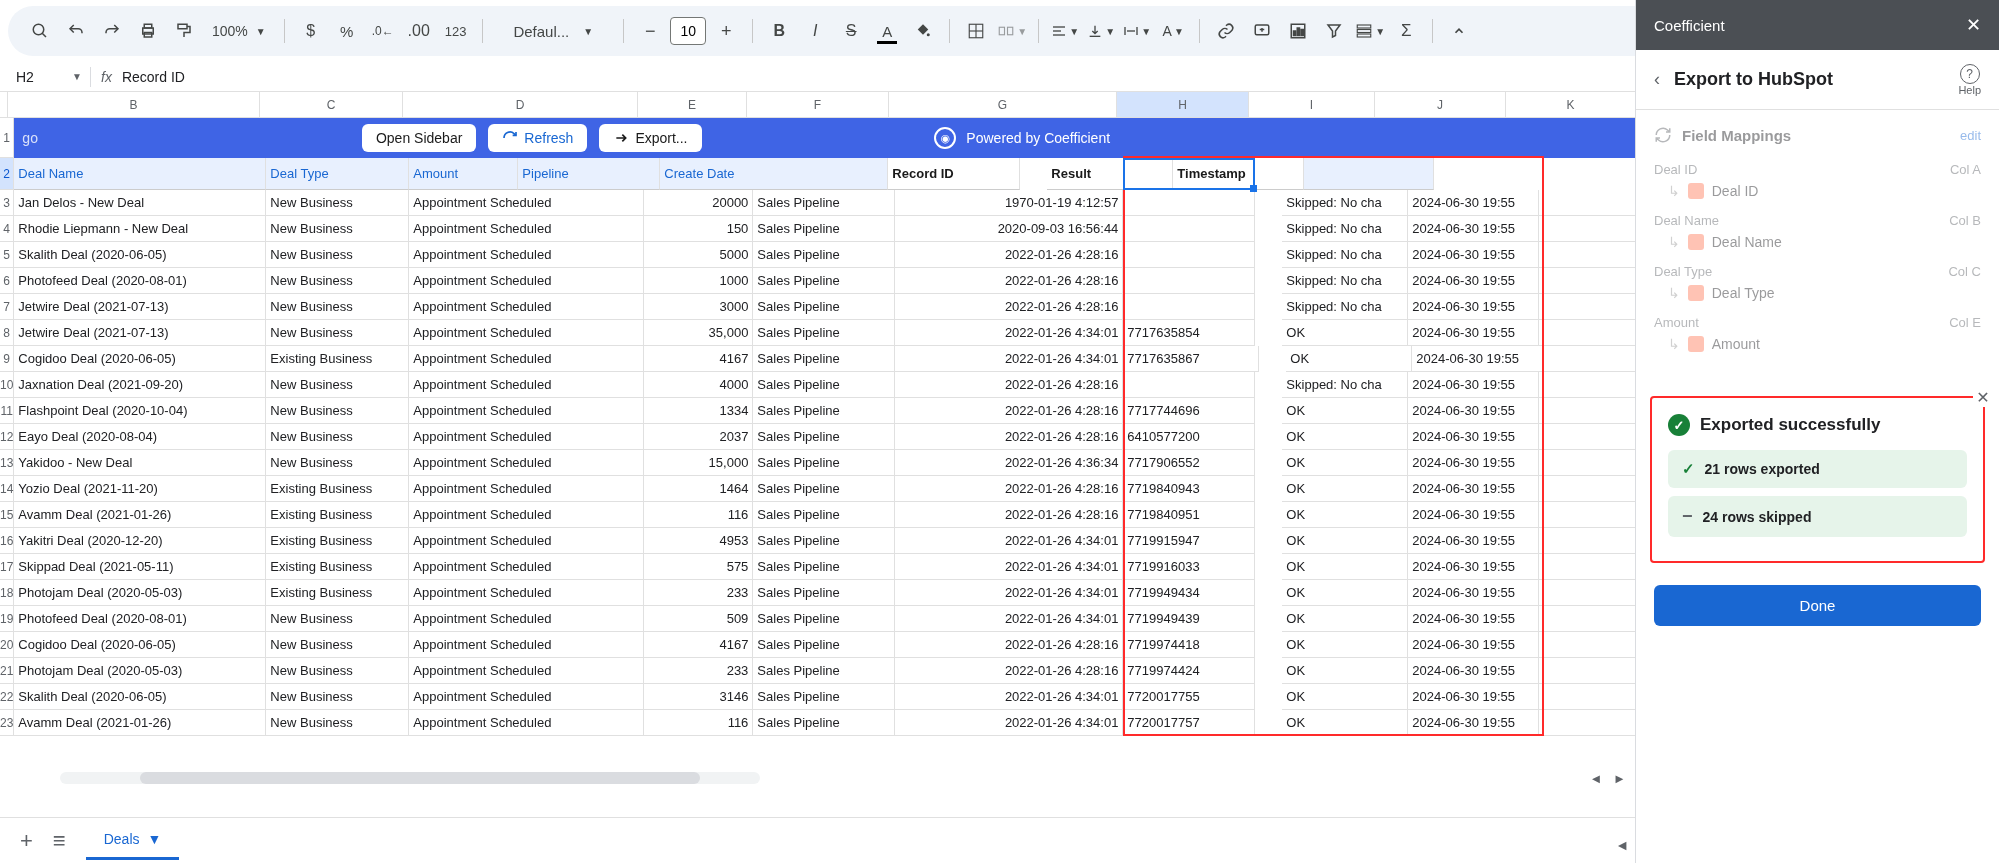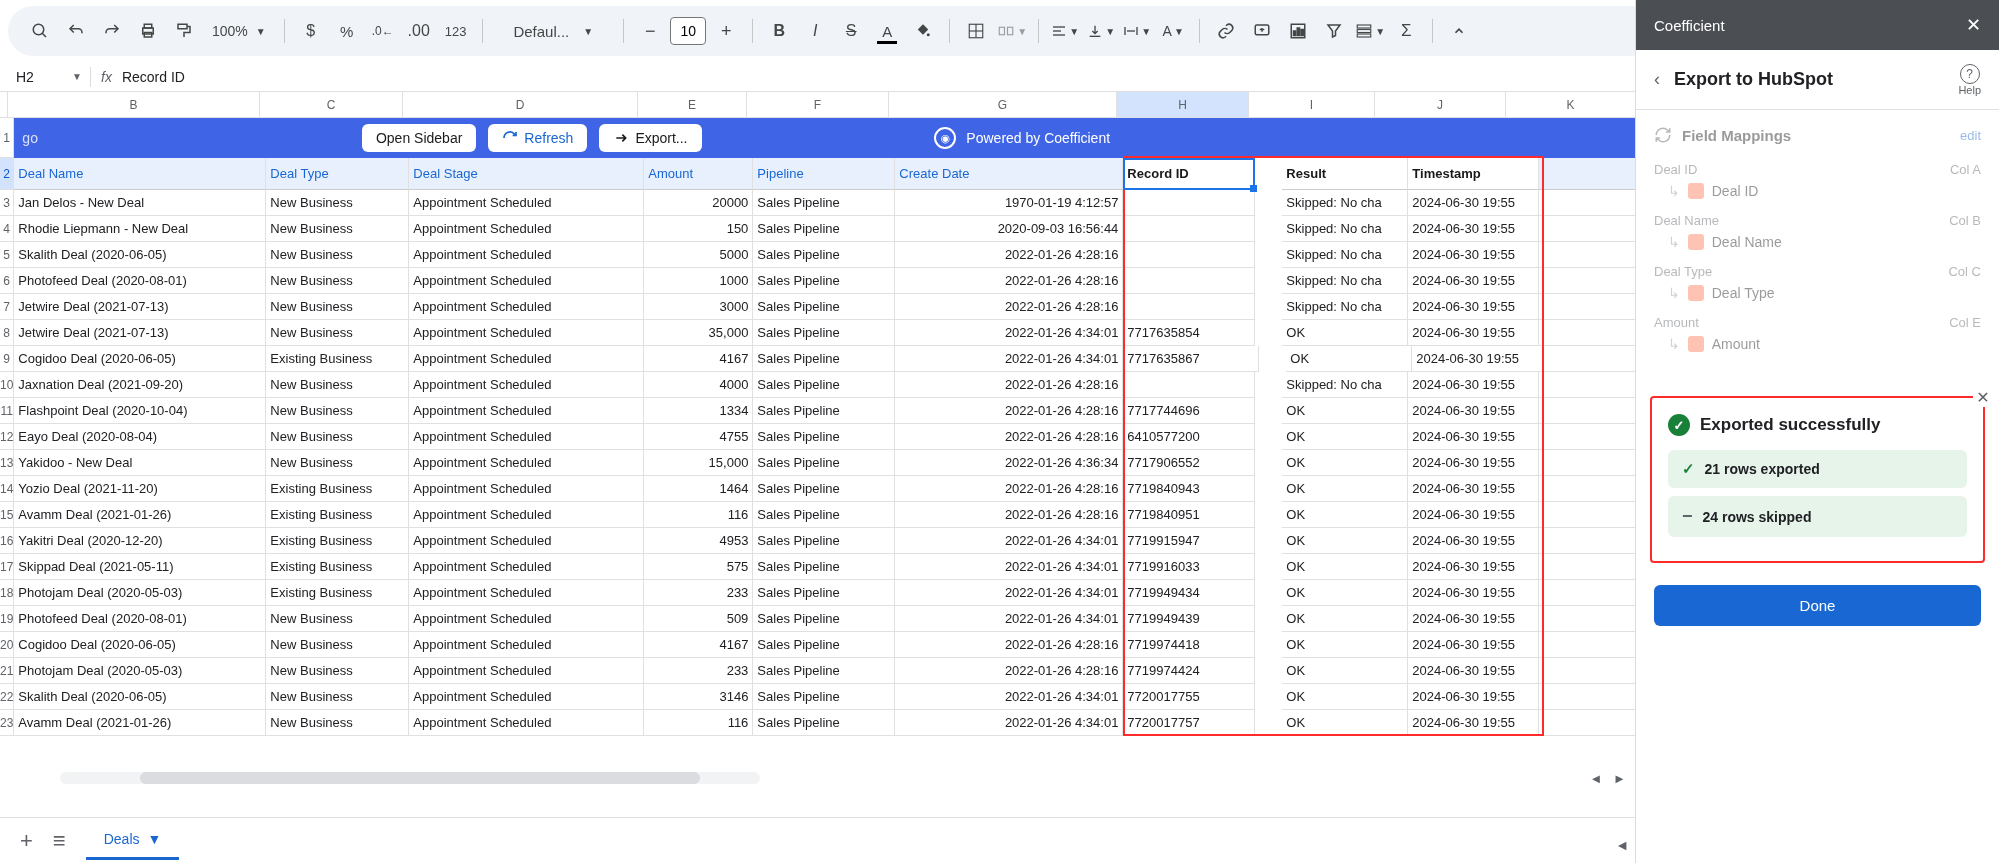--- a/index.html
+++ b/index.html
@@ -345,21 +345,20 @@
         </div>
         <div class="powered">
           <div class="coeff-logo-sm">◉</div>
           <span>Powered by Coefficient</span>
         </div>
       </div>
 
       <div class="row header-row" id="header-row" style="height: 32px;">
           <div class="cell cB" style="width: 252px;">Deal Name</div>
           <div class="cell cC" style="width: 143px;">Deal Type</div>
-          <div class="cell cD" style="width: 235px;">Deal Stage</div>
           <div class="cell cE" style="width: 109px;">Amount</div>
           <div class="cell cF" style="width: 142px;">Pipeline</div>
           <div class="cell cG" style="width: 228px;">Create Date</div>
           <div class="cell cH result-cols" style="width: 132px;">Record ID</div>
           <div class="cell cI result-cols" style="width: 126px;">Result</div>
           <div class="cell cJ result-cols" style="width: 131px;">Timestamp</div>
           <div class="cell cK" style="width: 130px;"></div>
         </div>
 
       <div id="data-rows">
@@ -468,21 +467,21 @@
             <div class="cell cG right" style="width: 228px;">2022-01-26 4:28:16</div>
             <div class="cell cH" style="width: 132px;">7717744696</div>
             <div class="cell cI" style="width: 126px;">OK</div>
             <div class="cell cJ" style="width: 131px;">2024-06-30 19:55</div>
             <div class="cell cK" style="width: 130px;"></div>
           </div>
           <div class="row">
             <div class="cell cB" style="width: 252px;">Eayo Deal (2020-08-04)</div>
             <div class="cell cC" style="width: 143px;">New Business</div>
             <div class="cell cD" style="width: 235px;">Appointment Scheduled</div>
-            <div class="cell cE right" style="width: 109px;">4755</div>
+            <div class="cell cE right" style="width: 109px;">2037</div>
             <div class="cell cF" style="width: 142px;">Sales Pipeline</div>
             <div class="cell cG right" style="width: 228px;">2022-01-26 4:28:16</div>
             <div class="cell cH" style="width: 132px;">6410577200</div>
             <div class="cell cI" style="width: 126px;">OK</div>
             <div class="cell cJ" style="width: 131px;">2024-06-30 19:55</div>
             <div class="cell cK" style="width: 130px;"></div>
           </div>
           <div class="row">
             <div class="cell cB" style="width: 252px;">Yakidoo - New Deal</div>
             <div class="cell cC" style="width: 143px;">New Business</div>

